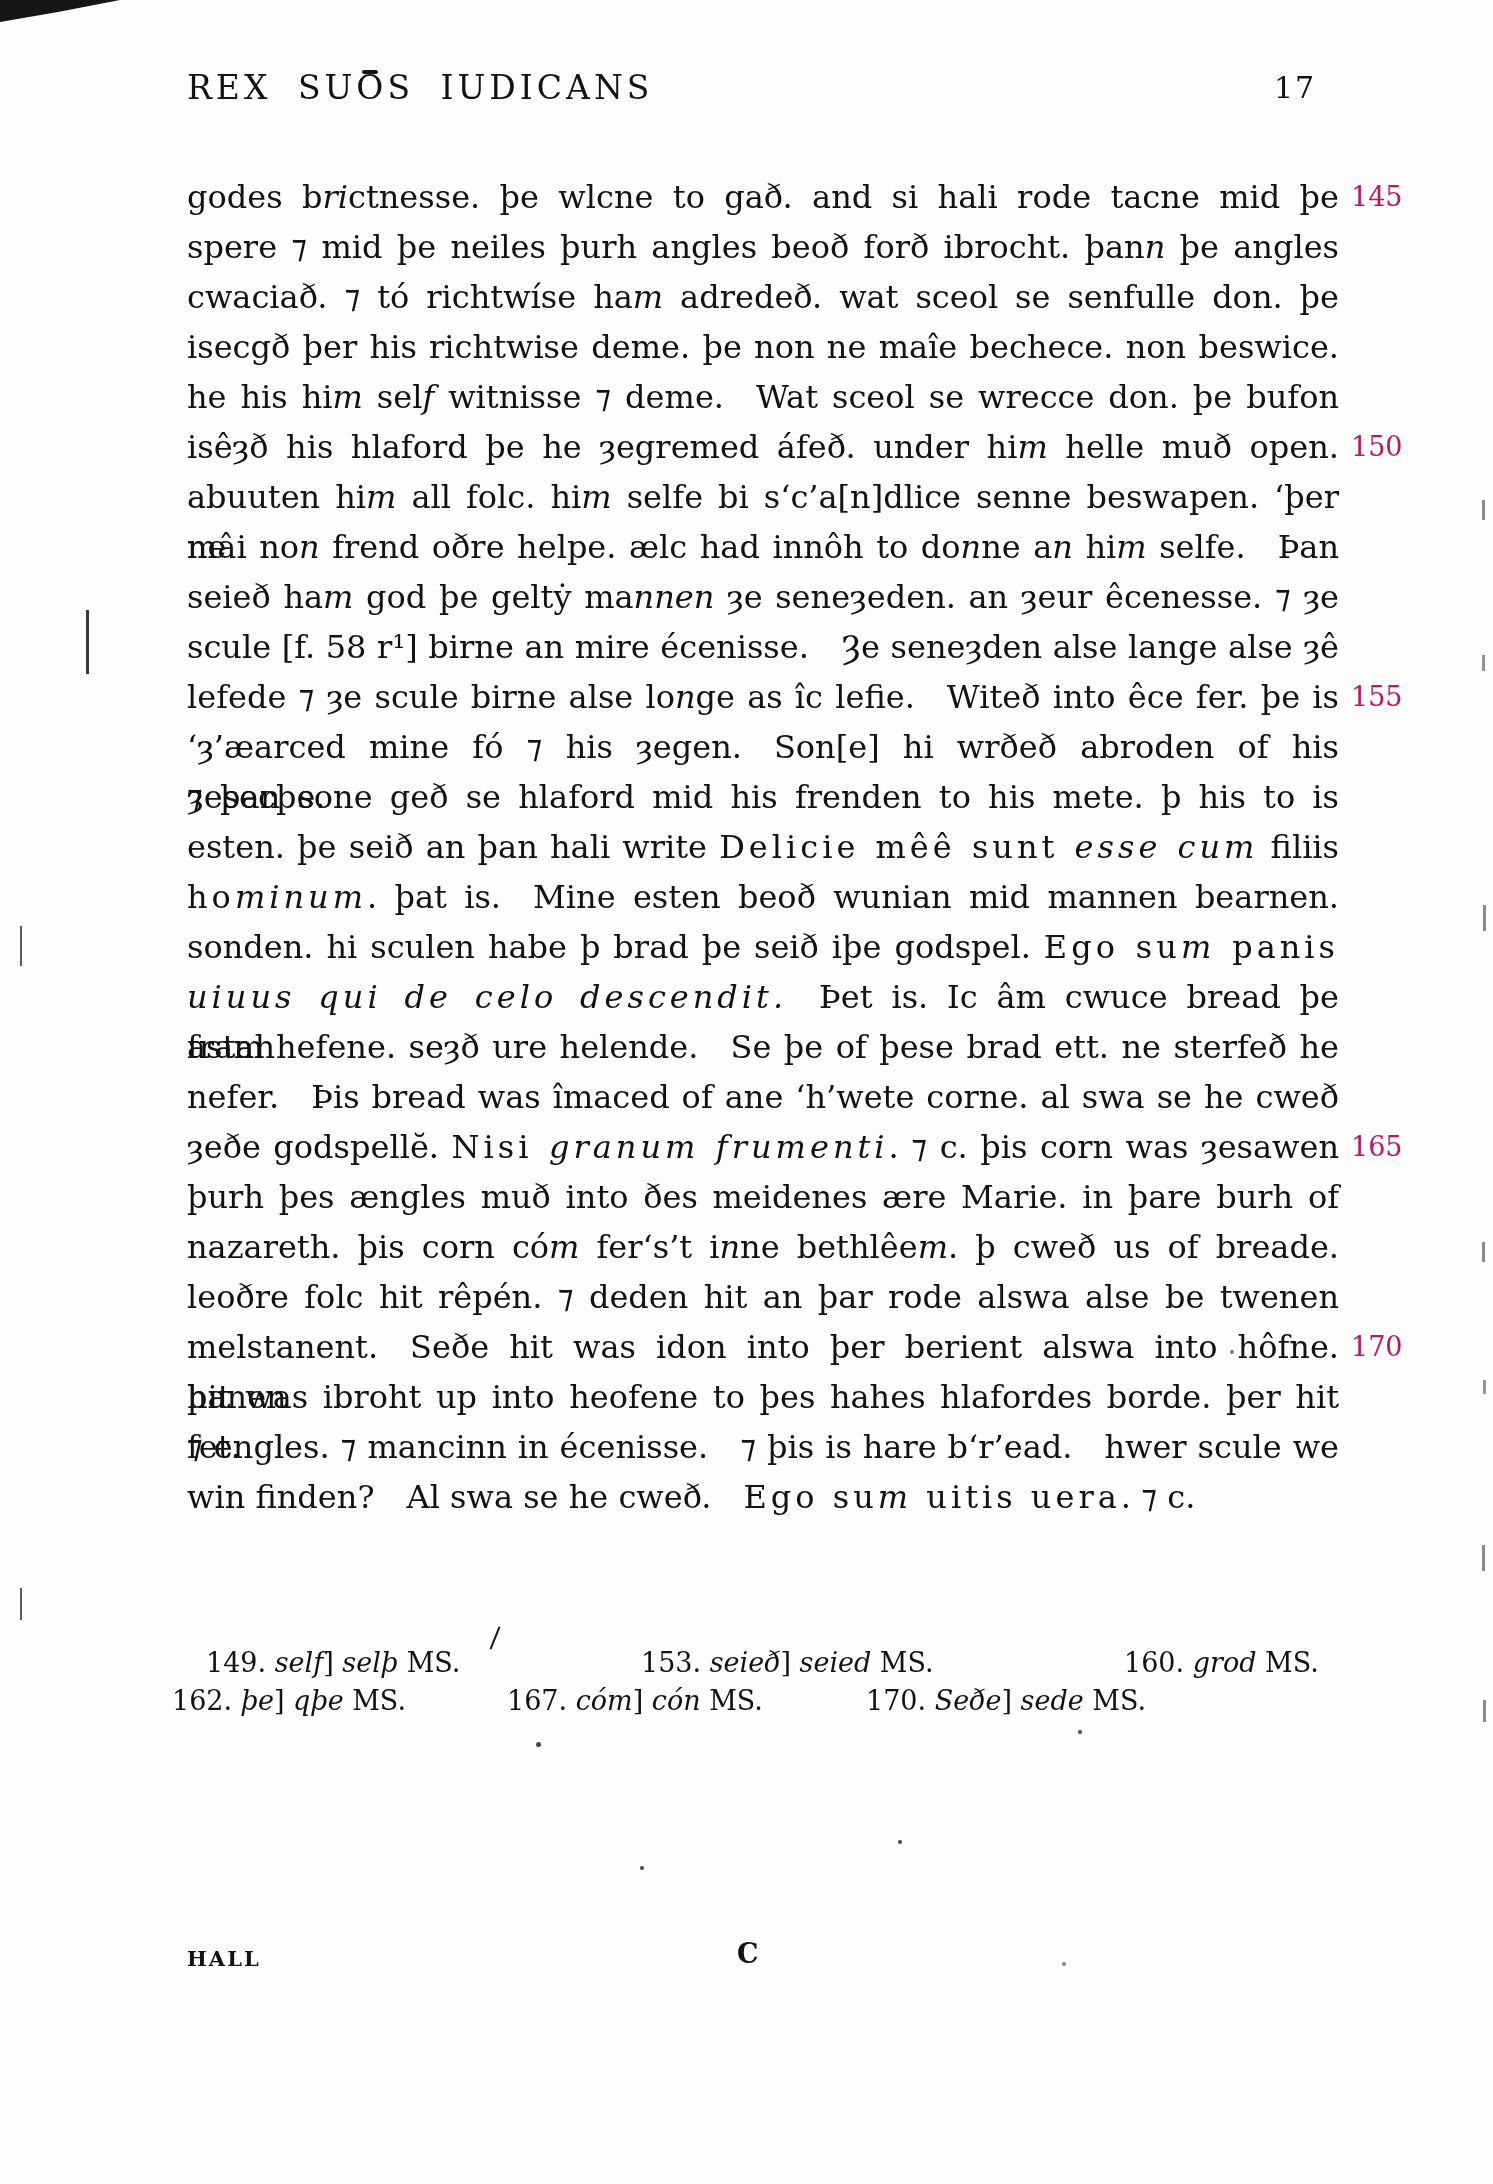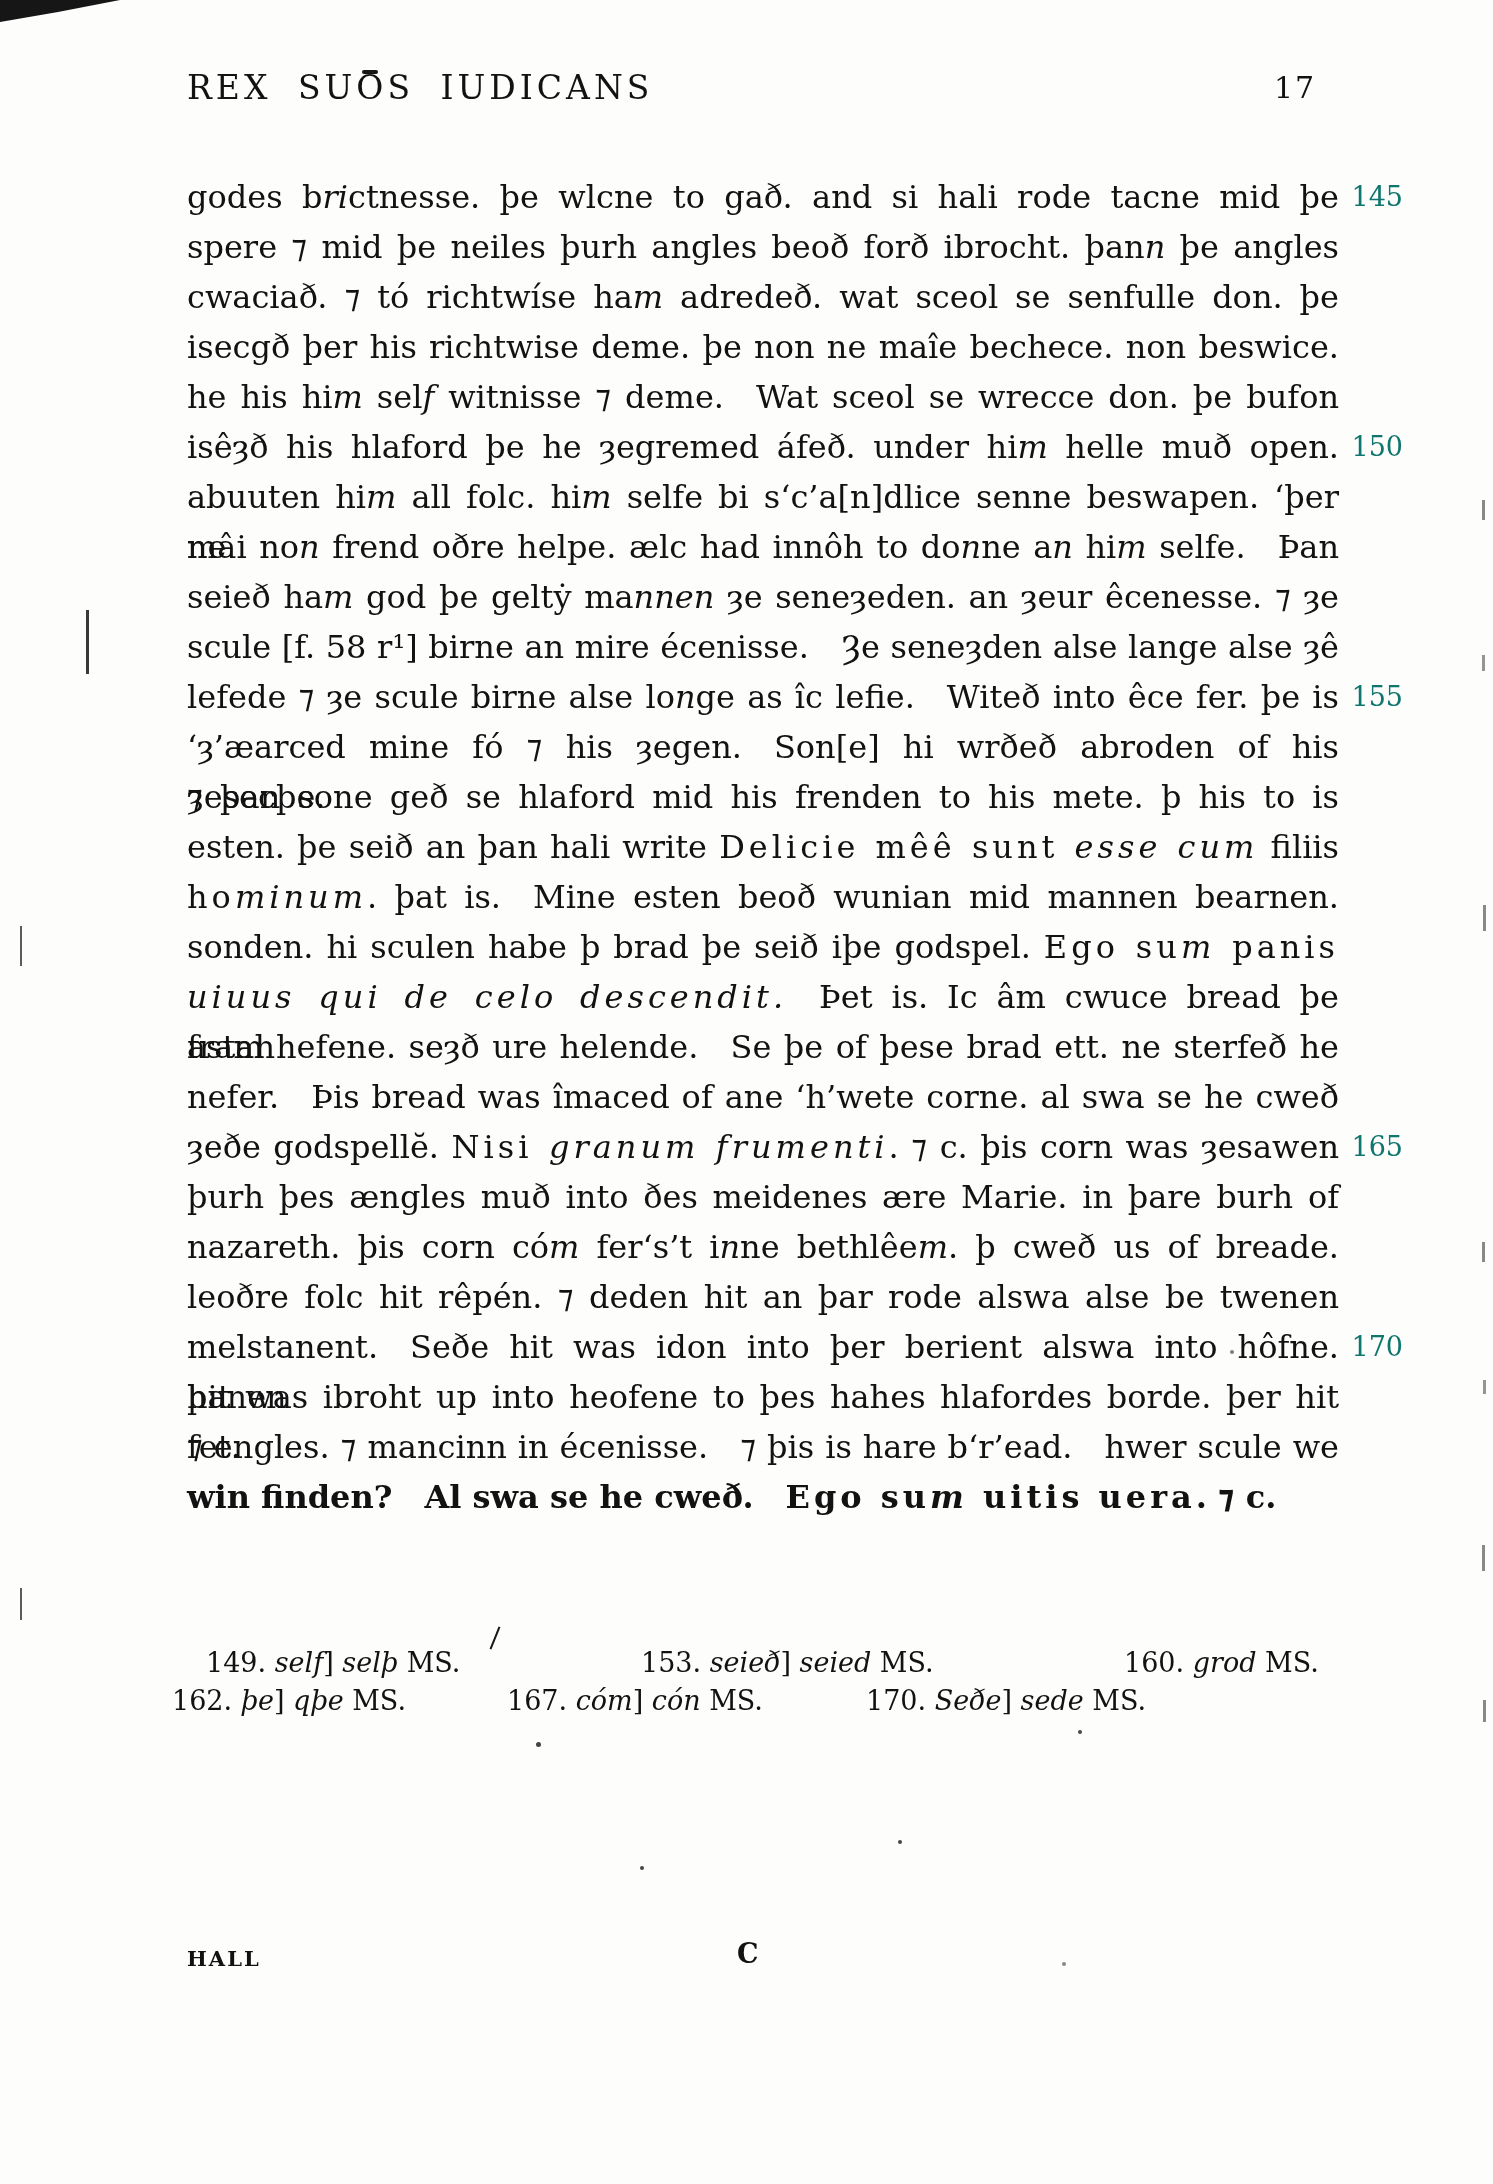--- a/index.html
+++ b/index.html
@@ -20,22 +20,22 @@
   .pageno{
     position:absolute;top:70px;left:1265px;width:60px;
     text-align:center;font-size:30px;letter-spacing:2px;
   }
   
   .bodycol{
     position:absolute;top:172px;left:187px;width:1216px;
   }
   .bline{display:flex;height:50px;font-size:32px;line-height:50px;white-space:nowrap;}
   .btxt{flex:1;text-align:justify;text-align-last:justify;white-space:normal;}
-  .bline.last .btxt{text-align:center;text-align-last:left;font-weight:bold;}
-  .lnum{width:52px;margin-left:12px;text-align:right;font-size:27px;color:#0f766e;}
+  .bline.last .btxt{text-align:center;text-align-last:left;}
+  .lnum{width:52px;margin-left:12px;text-align:left;font-size:27px;color:#be185d;}
   .it{font-style:italic;}
   .sp{letter-spacing:4px;}
   
   .fnotes{position:absolute;top:1644px;left:0;width:1493px;}
   .fnrow{position:relative;height:38px;font-size:27px;line-height:38px;}
   .fne{position:absolute;top:0;white-space:nowrap;}
   .r1 .e1{left:206px}.r1 .e2{left:641px}.r1 .e3{left:1124px}
   .r2 .e1{left:172px}.r2 .e2{left:507px}.r2 .e3{left:866px}
   
   .sig{position:absolute;top:1946px;left:187px;font-size:21px;font-weight:bold;letter-spacing:2px;}

